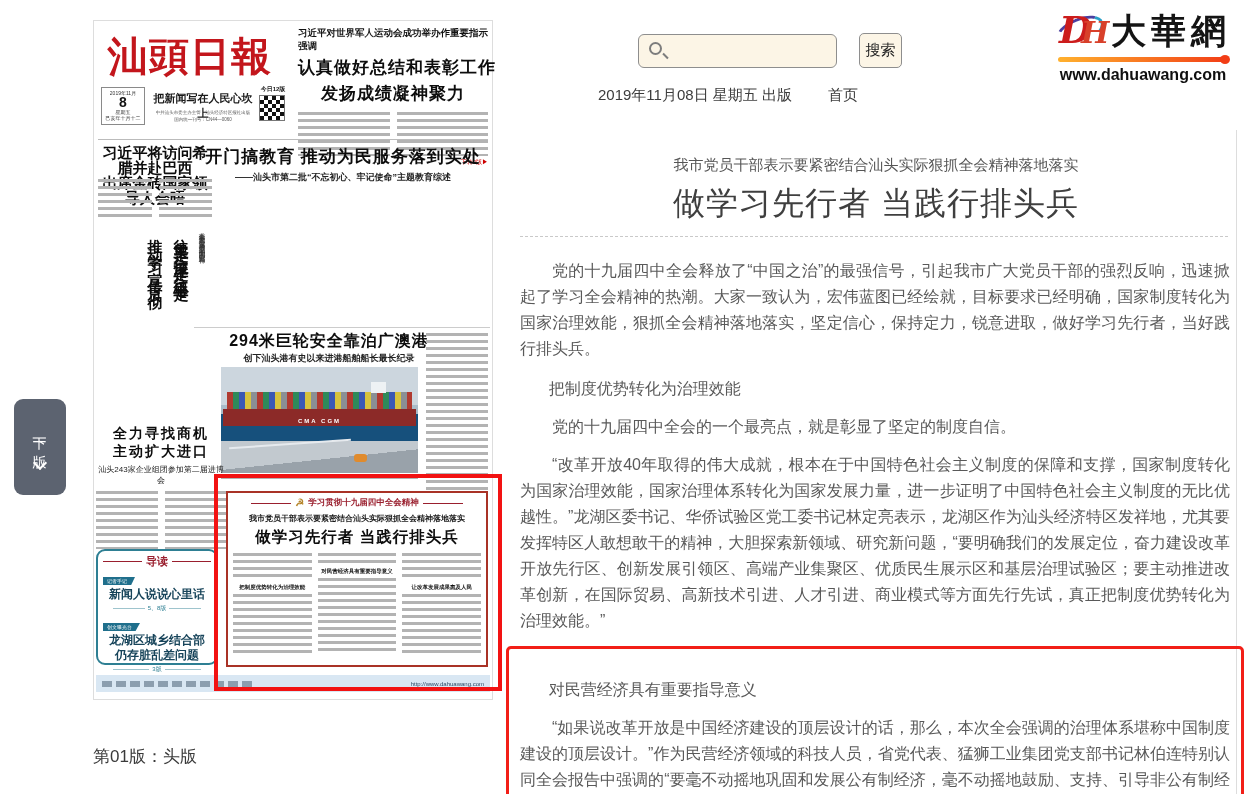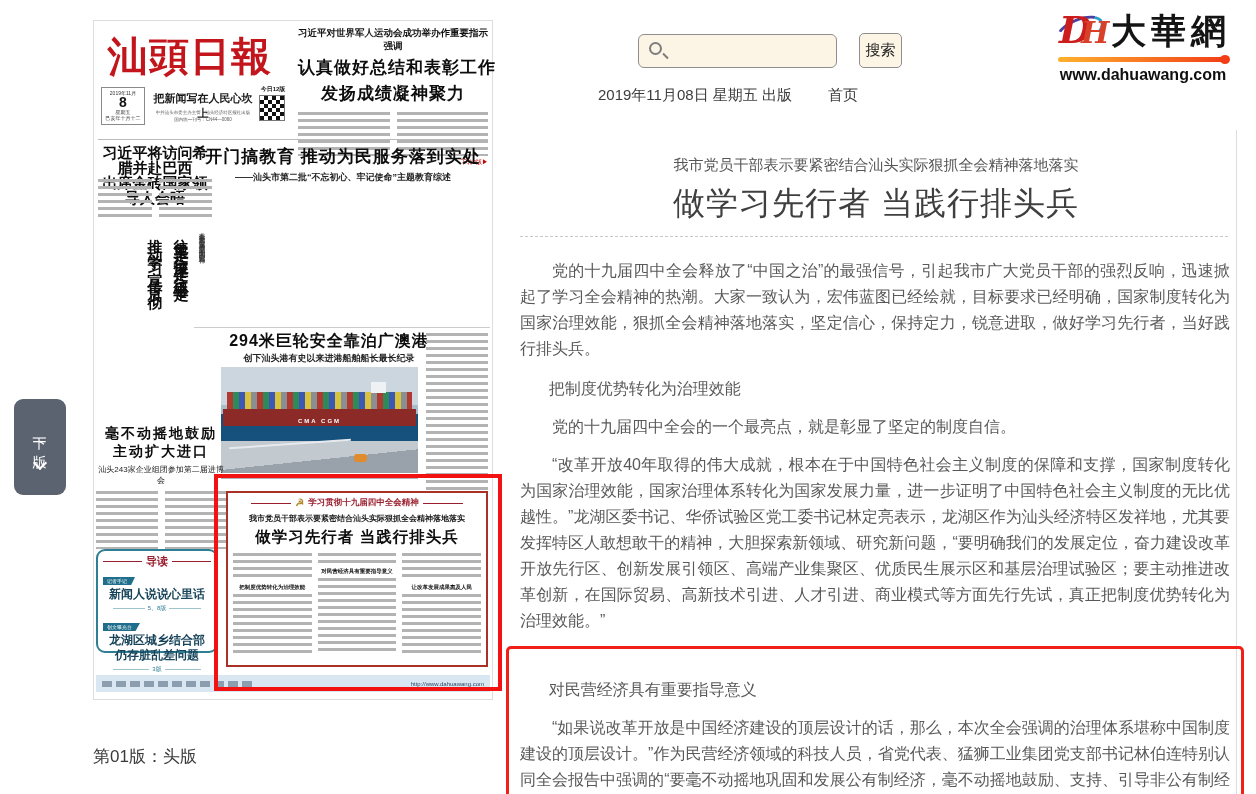--- a/index.html
+++ b/index.html
@@ -29,41 +29,41 @@
   .mast-datebox { left:7px; top:66px; width:44px; height:38px; border:1px solid #8a8a8a;
     font-size:5px; color:#333; text-align:center; padding-top:2px; line-height:6px; }
   .mast-datebox .d { font-size:14px; font-weight:bold; line-height:13px; color:#111; }
   .mast-slogan { left:56px; top:70px; width:106px; font-weight:bold; font-size:11px; color:#1a1a1a; text-align:center; }
   .mast-pub { left:50px; top:88px; width:118px; font-size:4.5px; color:#555; text-align:center; line-height:7px; }
   .mast-ed { left:164px; top:64px; width:30px; font-size:6px; font-weight:bold; color:#1a1a1a; text-align:center; }
   .mast-qr { left:165px; top:74px; width:26px; height:26px; border:1px solid #777;
     background:conic-gradient(#111 25%,#fff 0 50%,#111 0 75%,#fff 0); background-size:8px 8px; }
 
   .lead { left:204px; top:6px; width:190px; }
-  .lead .kick { position:static; font-size:9.5px; font-weight:bold; color:#111; text-align:center; }
+  .lead .kick { position:static; font-size:9.5px; font-weight:bold; color:#111; }
   .lead .t { position:static; font-size:17px; font-weight:bold; color:#0d0d0d; text-align:center; letter-spacing:1px; margin-top:3px; white-space:nowrap; }
   .lead .gkrow { position:static; margin-top:7px; height:44px; }
   .lead .more { position:static; display:block; text-align:right; color:#c00; font-size:6px; margin-top:2px; }
 
   .hr1 { left:4px; top:118px; width:390px; border-top:1px solid #bbb; }
 
   .visit { left:4px; top:124px; width:114px; font-size:15px; font-weight:bold; color:#0d0d0d; text-align:center; line-height:15px; }
   .visit-gk { left:4px; top:158px; width:114px; height:42px; }
   .vblock { left:4px; top:206px; width:108px; height:196px; display:flex; flex-direction:row; justify-content:flex-end; gap:7px; position:absolute; }
   .vblock > div { position:static; writing-mode:vertical-rl; }
   .vb-big { font-size:15px; font-weight:bold; color:#0d0d0d; letter-spacing:3px; }
   .vb-big2 { font-size:15px; font-weight:bold; color:#0d0d0d; letter-spacing:8px; }
   .vb-side { font-size:6.5px; color:#333; letter-spacing:1px; }
 
   .expo { left:2px; top:404px; width:130px; }
   .expo .t { position:static; font-size:14px; font-weight:bold; color:#0d0d0d; text-align:center; letter-spacing:2px; }
   .expo .sub { position:static; font-size:8px; color:#222; text-align:center; margin-top:3px; }
   .expo .gkrow { position:static; margin-top:5px; height:58px; }
 
-  .guide { left:2px; top:528px; width:122px; height:104px; border:2px solid #2e7f93; border-radius:9px; padding:3px 5px; }
+  .guide { left:2px; top:528px; width:122px; height:116px; border:2px solid #2e7f93; border-radius:9px; padding:3px 5px; }
   .guide * { position:static; }
   .guide .head { display:flex; align-items:center; gap:4px; color:#9a1f2e; font-weight:bold; font-size:11px; }
   .guide .head::before, .guide .head::after { content:""; flex:1; border-top:1px solid #9a1f2e; }
   .guide .tag { display:inline-block; background:#1f6f8c; color:#fff; font-size:5px; padding:1px 8px 1px 4px;
     clip-path:polygon(0 0,100% 0,88% 100%,0 100%); margin-top:3px; }
   .guide .item { font-family:"Liberation Serif",serif; font-weight:bold; font-size:12px; color:#17445a; text-align:center; line-height:15px; }
   .guide .pg { display:flex; align-items:center; gap:3px; color:#2e7f93; font-size:6px; margin:2px 10px; }
   .guide .pg::before, .guide .pg::after { content:""; flex:1; border-top:1px solid #9ec4cd; }
 
   .edu { left:102px; top:124px; width:294px; }
@@ -230,21 +230,21 @@
       <div class="bridge"></div>
       <div class="hull"><span>CMA CGM</span></div>
       <div class="deck"></div>
       <div class="rail"></div>
       <div class="buoy"></div>
     </div>
     <div class="ship-cap gk"></div>
     <div class="ship-col gk"></div>
 
     <div class="expo">
-      <div class="t">毫不动摇地鼓励</div>
+      <div class="t">全力寻找商机</div>
       <div class="t">主动扩大进口</div>
       <div class="sub">汕头243家企业组团参加第二届进博会</div>
       <div class="gkrow" style="position:static">
         <div class="gk" style="height:58px"></div>
         <div class="gk" style="height:58px"></div>
       </div>
     </div>
 
     <div class="guide">
       <div class="head">导读</div>

